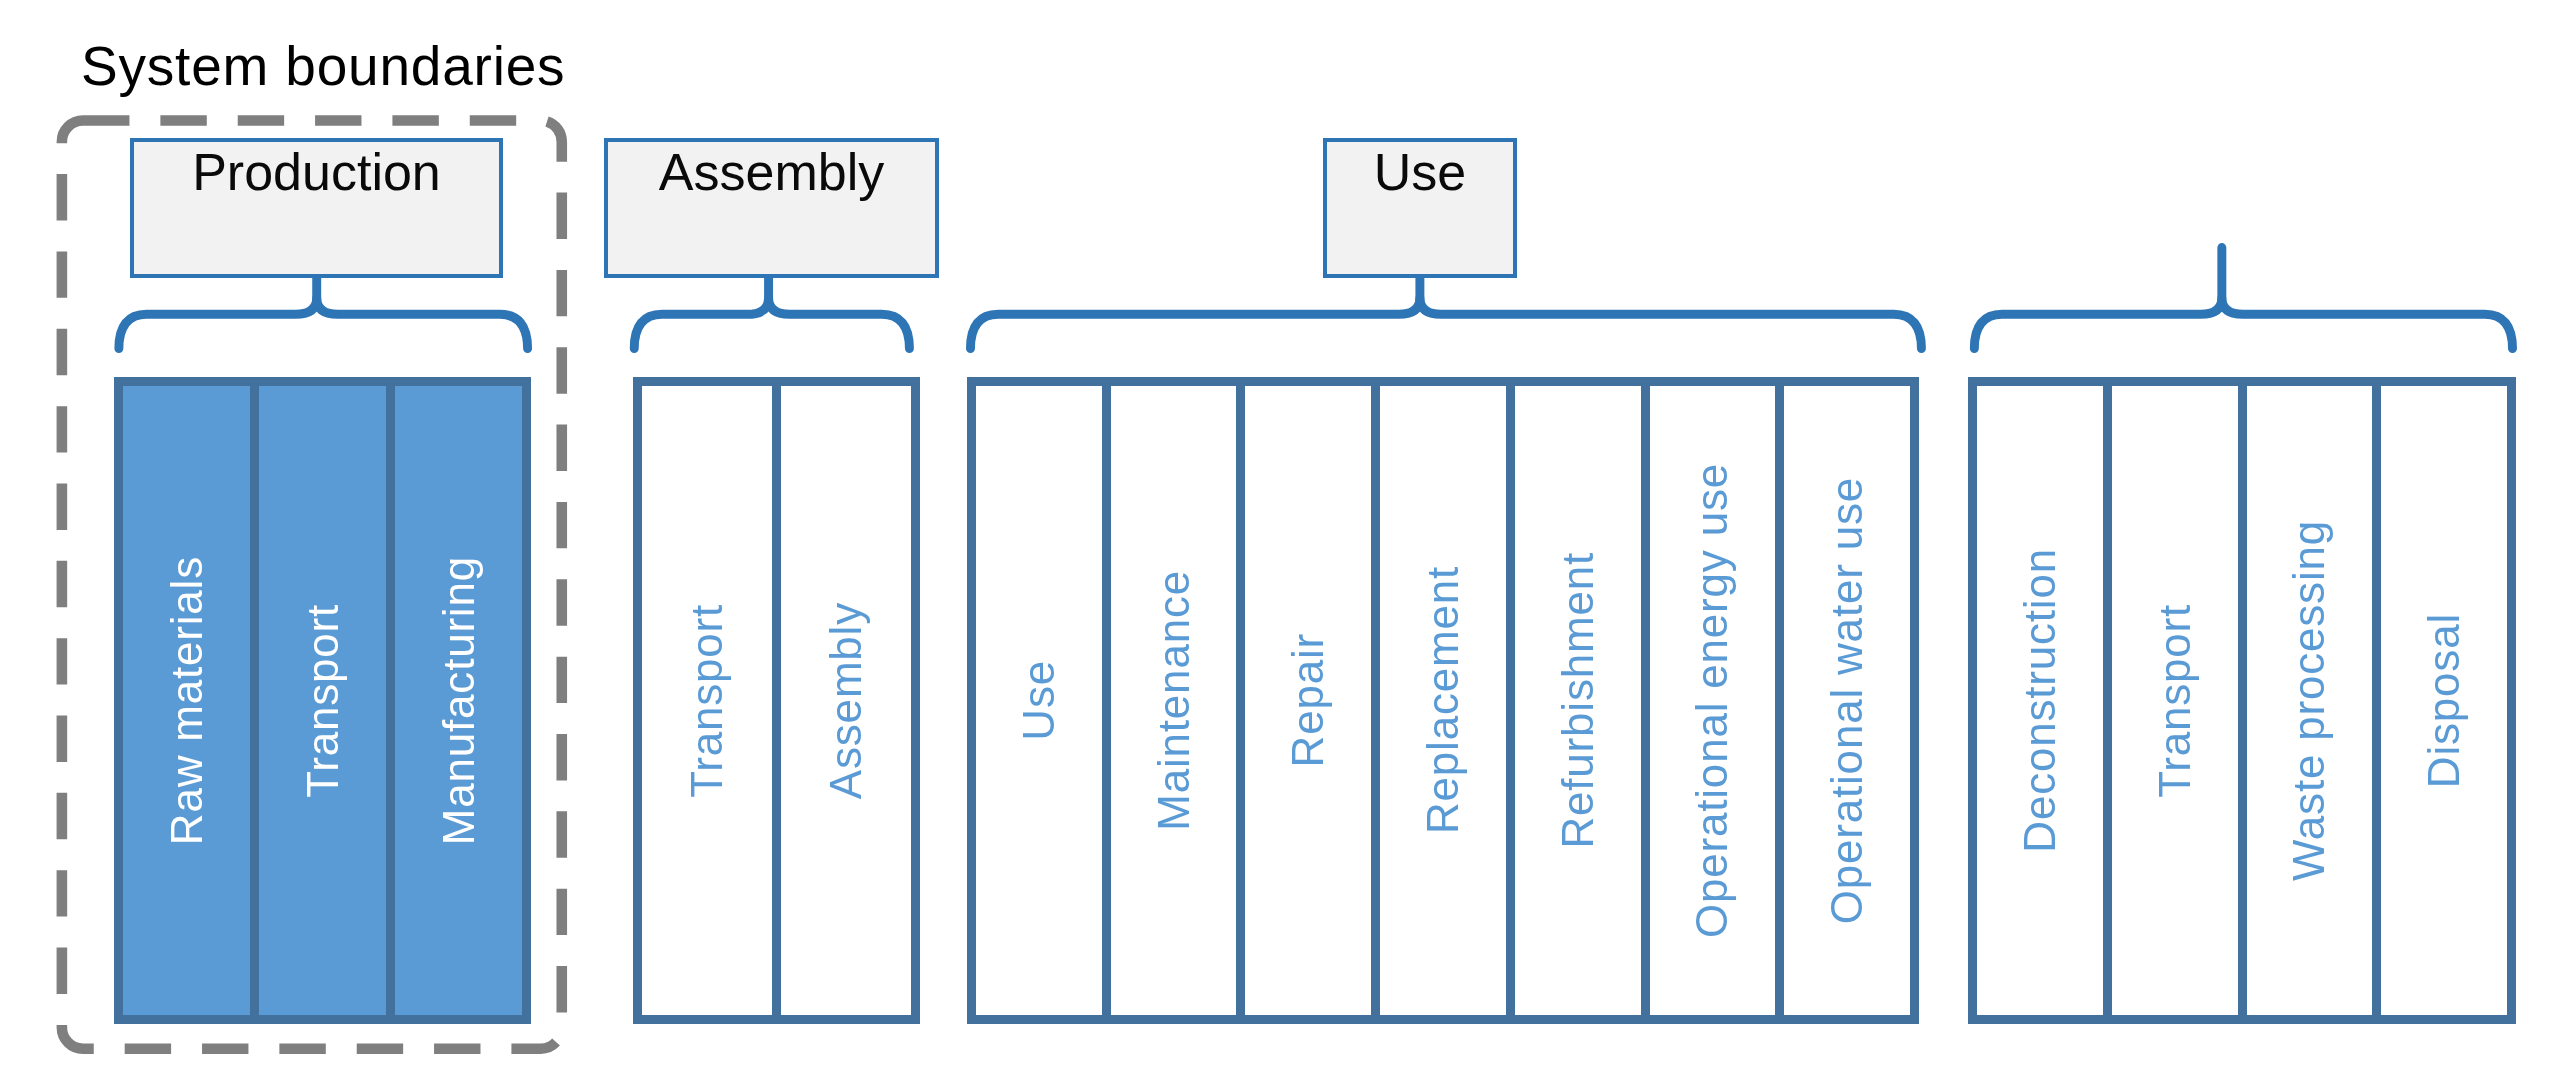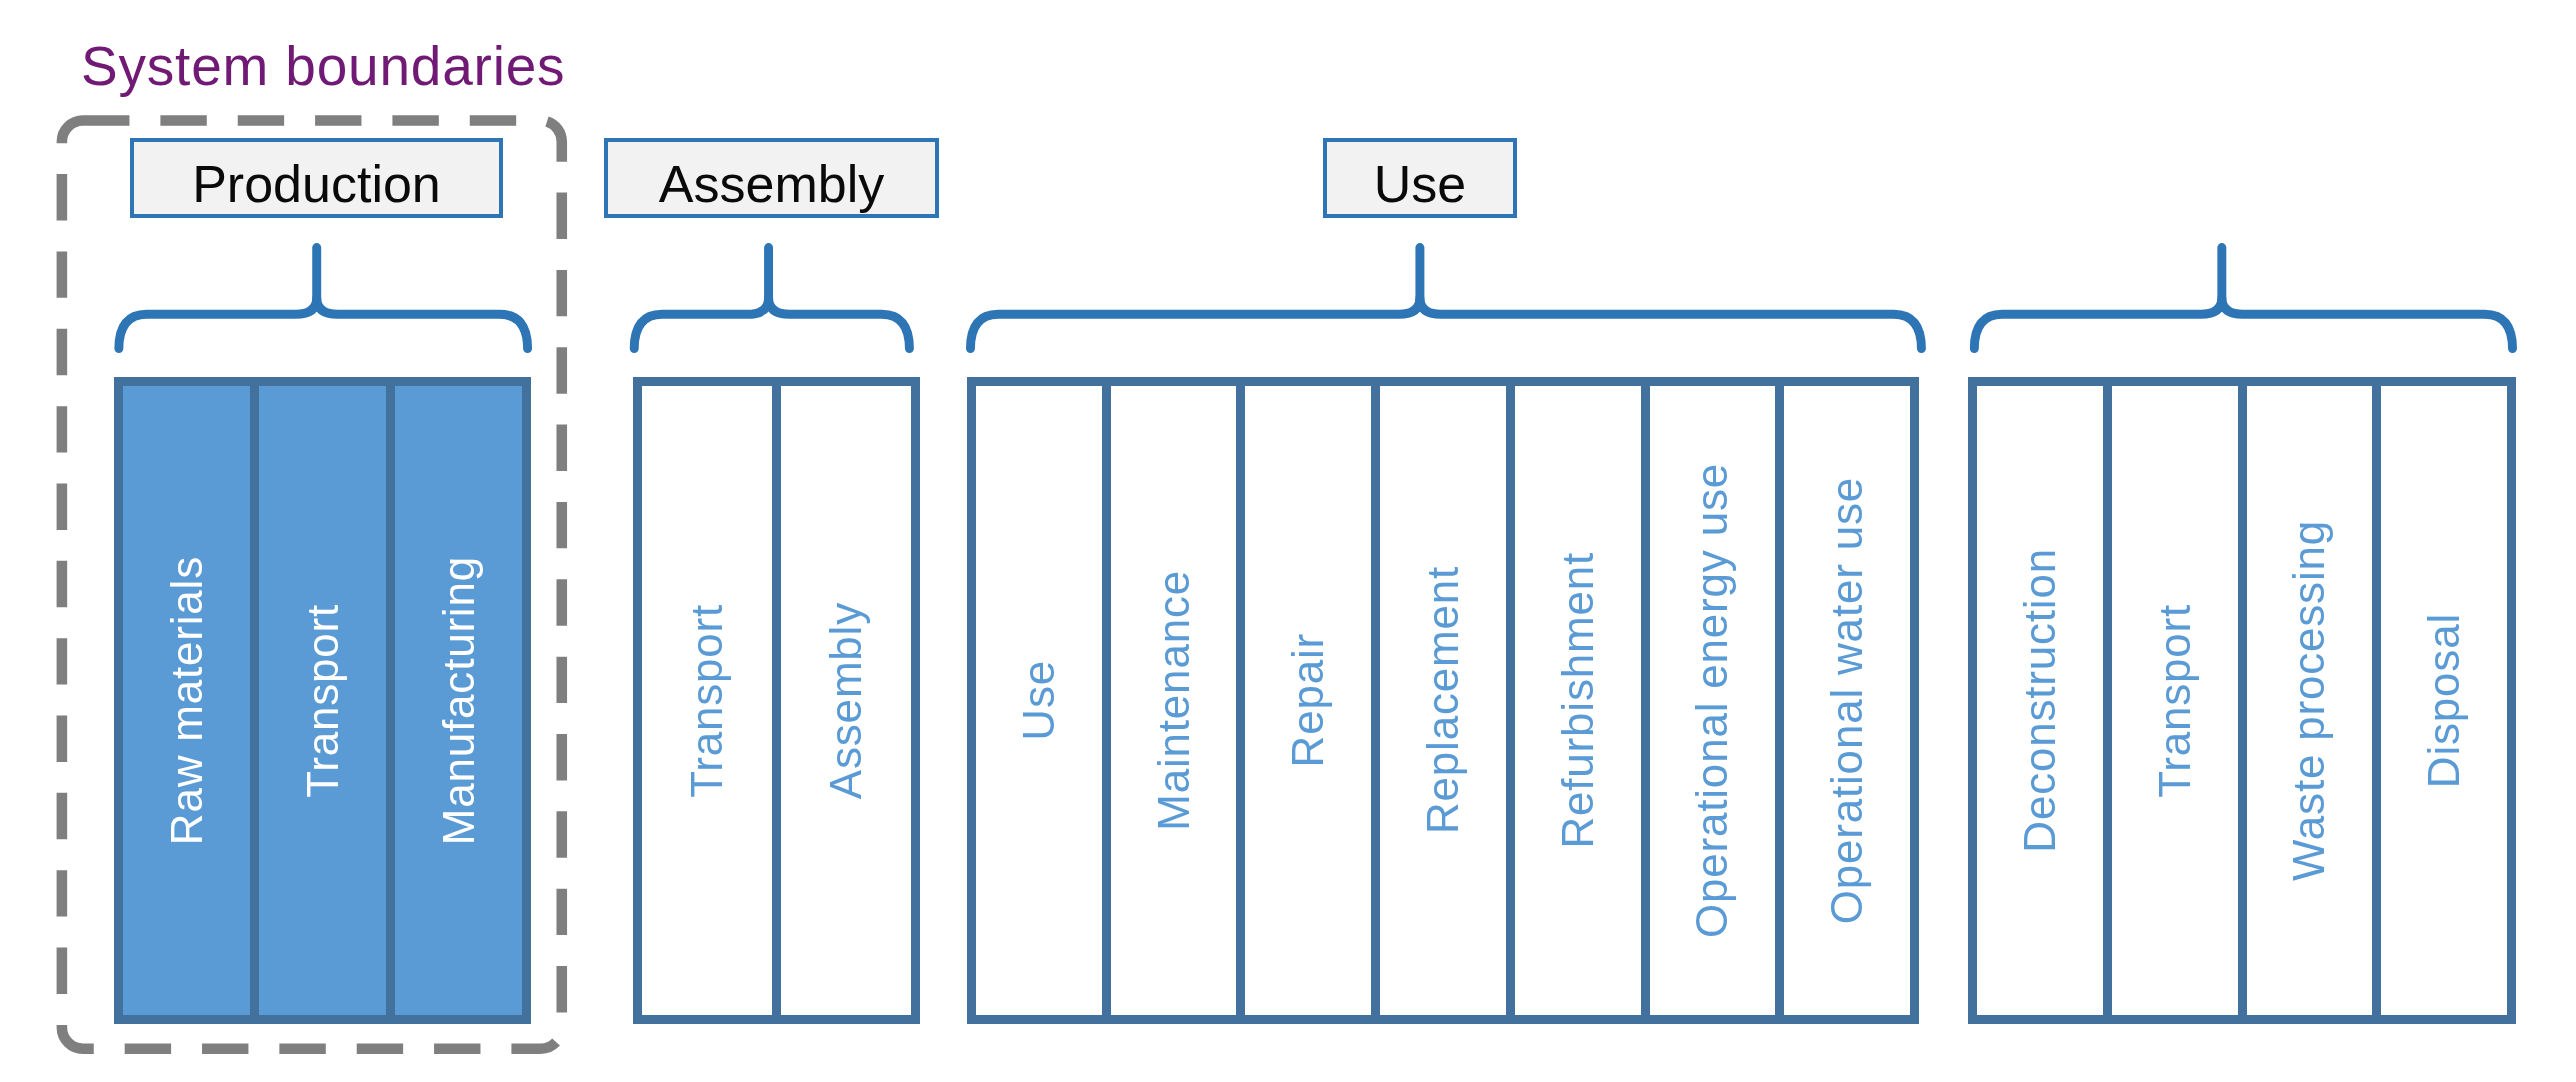--- a/index.html
+++ b/index.html
@@ -23,32 +23,32 @@
     height: 1083px;
     pointer-events: none;
   }
   .diagram-title {
     position: absolute;
     left: 81px;
     top: 34px;
     font-size: 55px;
     font-weight: 300;
     letter-spacing: 0.8px;
-    color: #701a75;
+    color: #000000;
     white-space: nowrap;
   }
   .stage-header {
     position: absolute;
     top: 138px;
-    height: 80px;
+    height: 140px;
     box-sizing: border-box;
     background: #f2f2f2;
     border: 4.9px solid #2e75b6;
     display: flex;
-    align-items: flex-end;
+    align-items: flex-start;
     justify-content: center;
     font-size: 52px;
     color: #0a0a0a;
     white-space: nowrap;
   }
   .stage-block {
     position: absolute;
     top: 377px;
     height: 647px;
     box-sizing: border-box;

